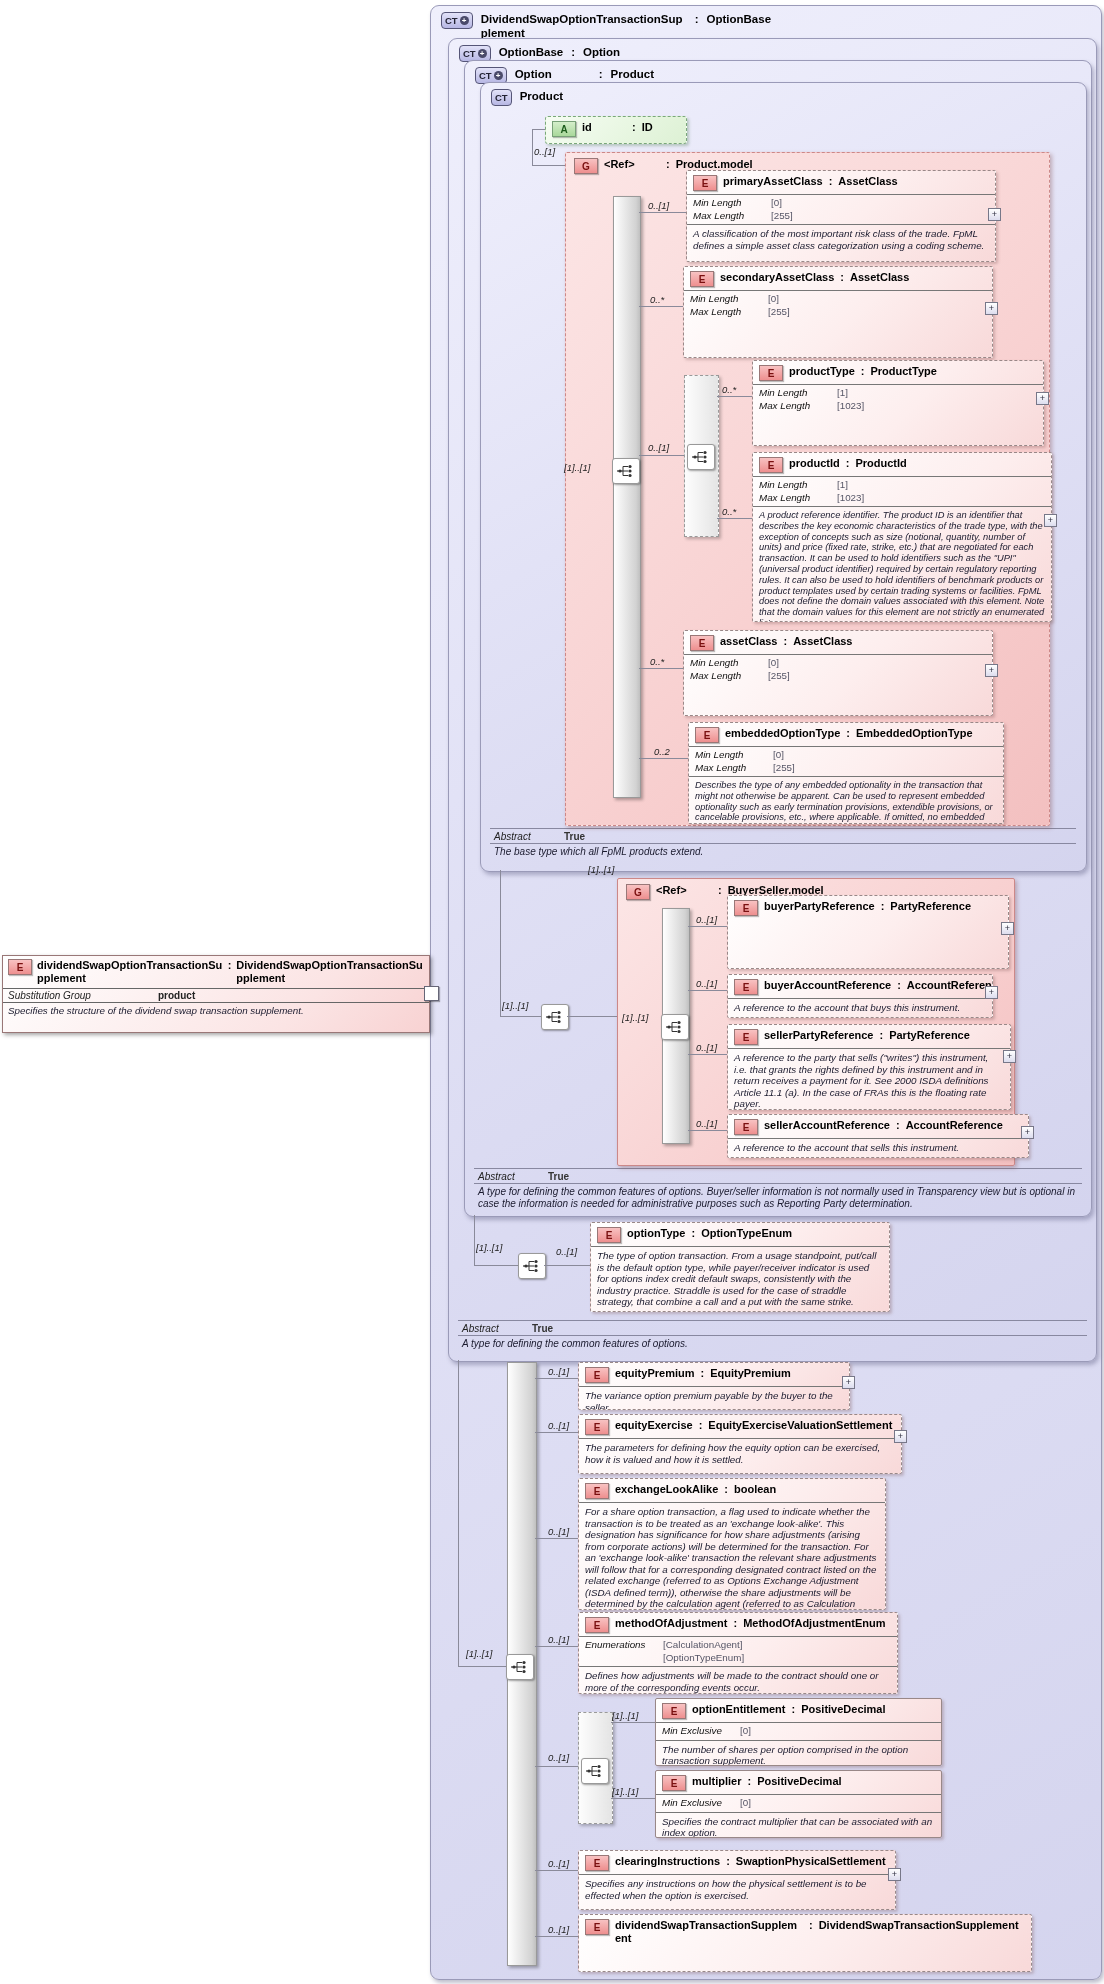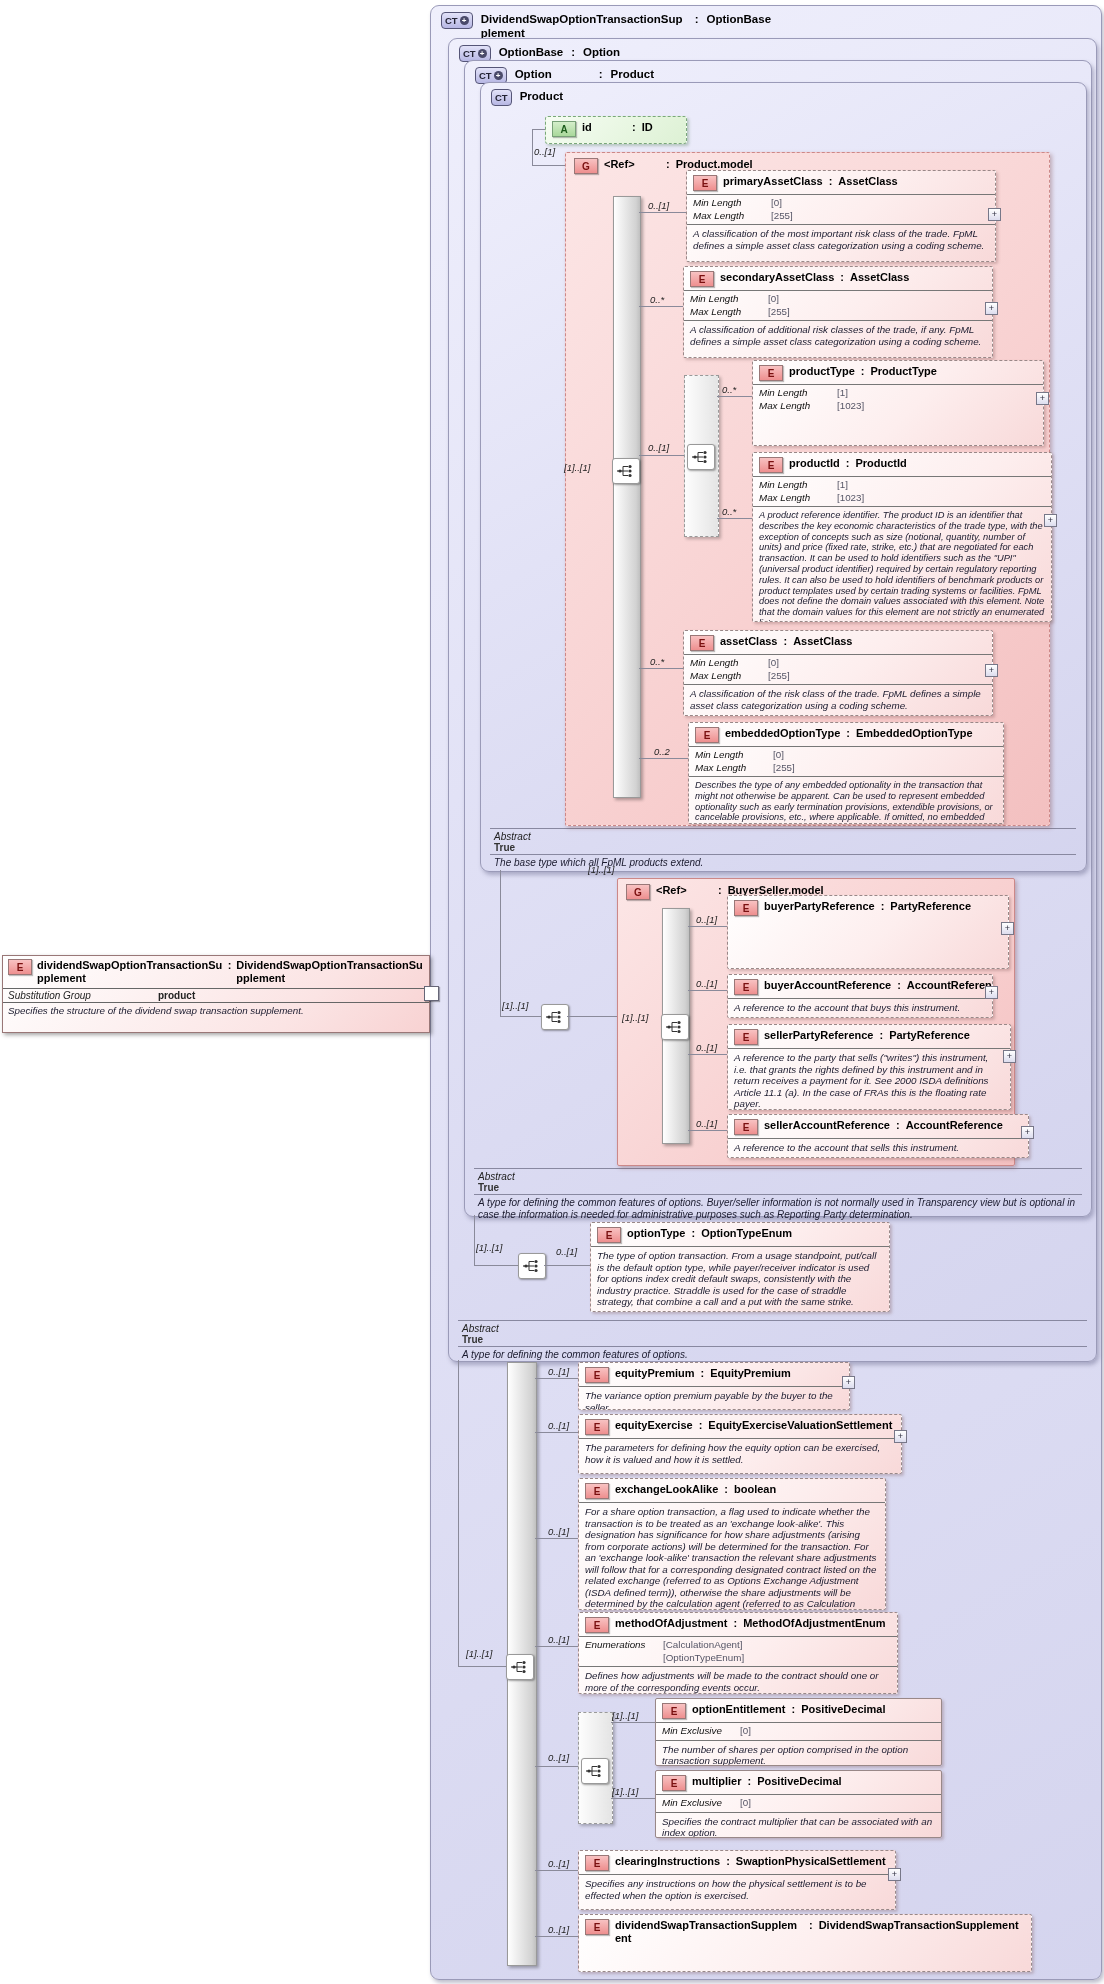--- a/index.html
+++ b/index.html
@@ -16,21 +16,21 @@
         border:1.5px solid #555577;border-radius:4px;padding:0 3px;height:15px;
         background:linear-gradient(180deg,#e2e2f8,#b7b7e4);
         color:#223;font-size:9.5px;font-weight:bold;}
   .plusdot{display:inline-block;width:9px;height:9px;border-radius:50%;
         background:#4a4a6a;color:#fff;font-size:8px;line-height:9px;
         text-align:center;font-weight:bold;}
   .ct-name-wrap{max-width:206px;word-break:break-all;}
 
   
   .ct-foot{position:absolute;font-size:10px;}
-  .foot-row{border-top:1px solid #8888a0;display:flex;padding:2px 4px 1px;flex-direction:column;}
+  .foot-row{border-top:1px solid #8888a0;display:flex;padding:2px 4px 1px;}
   .foot-lab{font-style:italic;color:#222;width:70px;flex:none;}
   .foot-val{font-weight:bold;color:#333;}
   .foot-doc{border-top:1px solid #8888a0;padding:2px 4px 0;font-style:italic;
             color:#1a1a2e;line-height:12px;}
 
   
   .el{position:absolute;border:1px dashed #998888;border-radius:2px;
       background:linear-gradient(135deg,#ffffff 0%,#fdeeee 55%,#f8d9d9 100%);
       box-shadow:2px 2px 3px rgba(120,80,80,.3);overflow:hidden;}
   .el.solid{border-style:solid;}
@@ -241,21 +241,20 @@
     <div class="sect">
       <div class="frow">
           <span class="flab">Min Length</span>
           <span class="fval">[0]</span>
         </div>
       <div class="frow">
           <span class="flab">Max Length</span>
           <span class="fval">[255]</span>
         </div>
     </div>
-    <div class="doc">A classification of additional risk classes of the trade, if any. FpML defines a simple asset class categorization using a coding scheme.</div>
   </div>
   <div class="plus" style="left:985px;top:302px">+</div>
 
   <div class="ln" style="left:639px;top:455px;width:45px;height:1px"></div>
   <div class="occ" style="left:648px;top:442px">0..[1]</div>
   <div class="wrapbox" style="left:684px;top:375px;width:33px;height:160px"></div>
   <div class="seq-icon" style="left:687px;top:444px">
     <svg width="18" height="14" viewBox="0 0 18 14">
         <line x1="0" y1="7" x2="6" y2="7" stroke="#333" stroke-width="1.2"></line>
         <circle cx="3" cy="7" r="1.6" fill="#333"></circle>
@@ -326,21 +325,20 @@
     <div class="sect">
       <div class="frow">
           <span class="flab">Min Length</span>
           <span class="fval">[0]</span>
         </div>
       <div class="frow">
           <span class="flab">Max Length</span>
           <span class="fval">[255]</span>
         </div>
     </div>
-    <div class="doc">A classification of the risk class of the trade. FpML defines a simple asset class categorization using a coding scheme.</div>
   </div>
   <div class="plus" style="left:985px;top:664px">+</div>
 
   <div class="ln" style="left:639px;top:758px;width:49px;height:1px"></div>
   <div class="occ" style="left:654px;top:746px">0..2</div>
   <div class="el" style="left:688px;top:722px;width:314px;height:100px">
     <div class="el-h">
       <span class="badge badge-e">E</span>
       <span>embeddedOptionType</span>
       <span>:</span>

